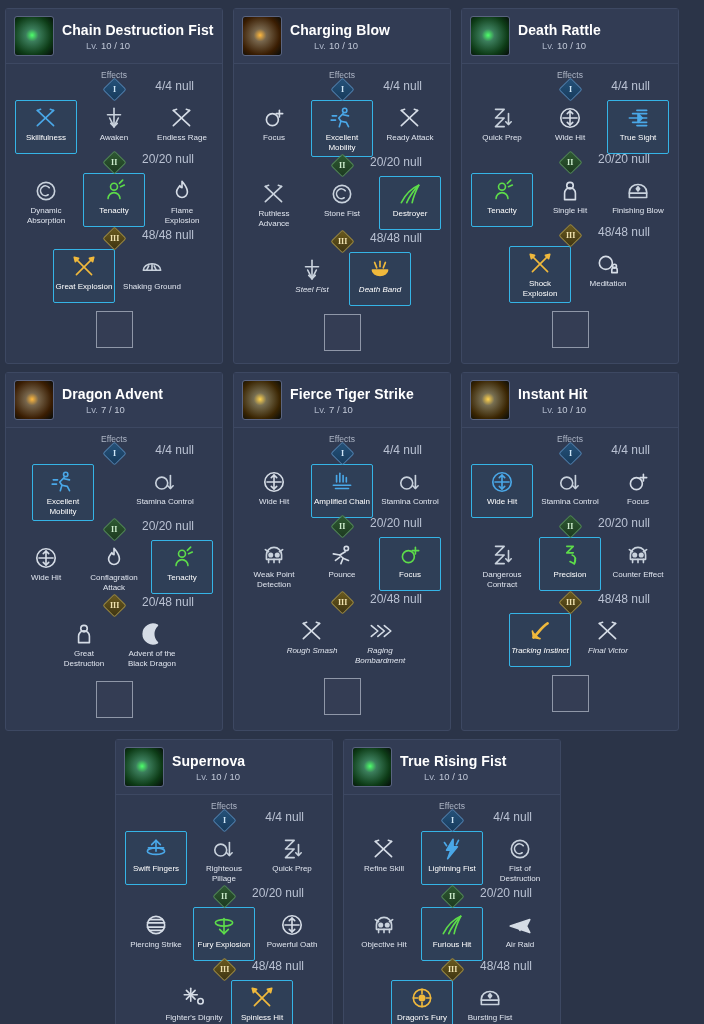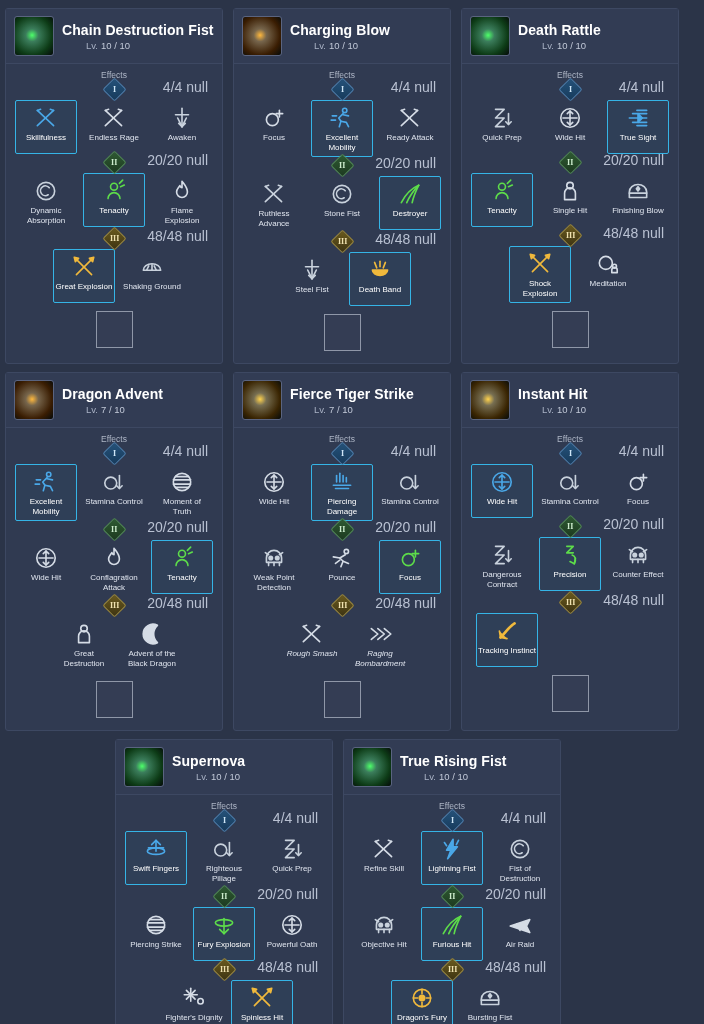--- a/index.html
+++ b/index.html
@@ -72,22 +72,22 @@
     font-family: "Liberation Serif", serif;
   }
   .tier-1 { background: linear-gradient(135deg,#25527a,#173b5c); border:1px solid #4b7fae; }
   .tier-1 span { color:#cfe6f7; }
   .tier-2 { background: linear-gradient(135deg,#2e5a32,#1d3a20); border:1px solid #4f8a4f; }
   .tier-2 span { color:#cdeccd; }
   .tier-3 { background: linear-gradient(135deg,#6a5a1e,#3e3412); border:1px solid #a08a36; }
   .tier-3 span { color:#f0e2b0; }
 
   .cap {
-    position:absolute; right:8px; top:-2px;
-    font-size: 14px; color:#b9c1d2;
+    position:absolute; right:22px; top:-2px;
+    font-size: 12px; color:#b9c1d2;
   }
   .nodes {
     display:flex; justify-content:space-around; align-items:flex-start;
     margin-top: 2px;
   }
   .node {
     width: 62px;
     display:flex; flex-direction:column; align-items:center;
     padding: 4px 1px 3px 1px;
     border: 1px solid transparent;
@@ -141,40 +141,40 @@
                   <path d="M4 5 L19 19"></path>
                   <path d="M19 5 L4 19"></path>
                   <path d="M4 5 L7 4"></path>
                   <path d="M19 5 L16 4"></path>
                 </svg>
               </div>
               <div class="node-name">Skillfulness</div>
             </div>
             <div class="node">
               <div class="node-ico">
-                <svg viewBox="0 0 24 24" fill="none" stroke="#d5dce6" stroke-width="1.5" stroke-linecap="round" stroke-linejoin="round">
-                  <path d="M4 5 L19 19"></path>
-                  <path d="M19 5 L4 19"></path>
-                  <path d="M4 5 L7 4"></path>
-                  <path d="M19 5 L16 4"></path>
-                </svg>
-              </div>
-              <div class="node-name">Endless Rage</div>
-            </div>
-            <div class="node">
-              <div class="node-ico">
                 <svg viewBox="0 0 24 24" fill="none" stroke="#c9d2dd" stroke-width="1.5" stroke-linecap="round" stroke-linejoin="round">
                   <path d="M12 3 L12 20"></path>
                   <path d="M6 9 L18 9"></path>
                   <path d="M12 20 L9 17"></path>
                   <path d="M12 20 L15 17"></path>
                   <path d="M8 12 L12 20 L16 12"></path>
                 </svg>
               </div>
               <div class="node-name">Awaken</div>
+            </div>
+            <div class="node">
+              <div class="node-ico">
+                <svg viewBox="0 0 24 24" fill="none" stroke="#d5dce6" stroke-width="1.5" stroke-linecap="round" stroke-linejoin="round">
+                  <path d="M4 5 L19 19"></path>
+                  <path d="M19 5 L4 19"></path>
+                  <path d="M4 5 L7 4"></path>
+                  <path d="M19 5 L16 4"></path>
+                </svg>
+              </div>
+              <div class="node-name">Endless Rage</div>
             </div>
           </div>
           <div class="cap">4/4 null</div>
         </div>
         <div class="tier-row">
           <div class="tier-marker tier-2">
             <span>II</span>
           </div>
           <div class="nodes">
             <div class="node">
@@ -328,21 +328,21 @@
               </div>
               <div class="node-name">Destroyer</div>
             </div>
           </div>
           <div class="cap">20/20 null</div>
         </div>
         <div class="tier-row">
           <div class="tier-marker tier-3">
             <span>III</span>
           </div>
-          <div class="nodes" style="justify-content: center; gap: 6px; padding-left: 8px;">
+          <div class="nodes" style="justify-content: center; gap: 6px; padding-left: 8px; font-style: italic;">
             <div class="node">
               <div class="node-ico">
                 <svg viewBox="0 0 24 24" fill="none" stroke="#c9d2dd" stroke-width="1.5" stroke-linecap="round" stroke-linejoin="round">
                   <path d="M12 3 L12 20"></path>
                   <path d="M6 9 L18 9"></path>
                   <path d="M12 20 L9 17"></path>
                   <path d="M12 20 L15 17"></path>
                   <path d="M8 12 L12 20 L16 12"></path>
                 </svg>
               </div>
@@ -519,32 +519,20 @@
             <div class="node">
               <div class="node-ico">
                 <svg viewBox="0 0 24 24" fill="none" stroke="#c9d2dd" stroke-width="1.5" stroke-linecap="round" stroke-linejoin="round">
                   <circle cx="9" cy="13" r="5.5"></circle>
                   <path d="M17 6 L17 18"></path>
                   <path d="M14.5 15.5 L17 18 L19.5 15.5"></path>
                 </svg>
               </div>
               <div class="node-name">Stamina Control</div>
             </div>
-            <div class="node">
-              <div class="node-ico">
-                <svg viewBox="0 0 24 24" fill="none" stroke="#d5dce6" stroke-width="1.5" stroke-linecap="round" stroke-linejoin="round">
-                  <circle cx="12" cy="12" r="8"></circle>
-                  <path d="M4 10 L20 10"></path>
-                  <path d="M4 14 L20 14"></path>
-                  <path d="M6 7 L18 7"></path>
-                  <path d="M6 17 L18 17"></path>
-                </svg>
-              </div>
-              <div class="node-name">Moment of Truth</div>
-            </div>
           </div>
           <div class="cap">4/4 null</div>
         </div>
         <div class="tier-row">
           <div class="tier-marker tier-2">
             <span>II</span>
           </div>
           <div class="nodes">
             <div class="node">
               <div class="node-ico">
@@ -639,21 +627,21 @@
               <div class="node-ico">
                 <svg viewBox="0 0 24 24" fill="none" stroke="#4aa8e8" stroke-width="1.5" stroke-linecap="round" stroke-linejoin="round">
                   <path d="M4 15 L20 15"></path>
                   <path d="M6 18 L18 18"></path>
                   <path d="M7 12 L7 6"></path>
                   <path d="M10 12 L10 4"></path>
                   <path d="M13 12 L13 6"></path>
                   <path d="M16 12 L16 8"></path>
                 </svg>
               </div>
-              <div class="node-name">Piercing Damage</div>
+              <div class="node-name">Amplified Chain</div>
             </div>
             <div class="node">
               <div class="node-ico">
                 <svg viewBox="0 0 24 24" fill="none" stroke="#c9d2dd" stroke-width="1.5" stroke-linecap="round" stroke-linejoin="round">
                   <circle cx="9" cy="13" r="5.5"></circle>
                   <path d="M17 6 L17 18"></path>
                   <path d="M14.5 15.5 L17 18 L19.5 15.5"></path>
                 </svg>
               </div>
               <div class="node-name">Stamina Control</div>
@@ -829,29 +817,40 @@
               </div>
               <div class="node-name">Counter Effect</div>
             </div>
           </div>
           <div class="cap">20/20 null</div>
         </div>
         <div class="tier-row">
           <div class="tier-marker tier-3">
             <span>III</span>
           </div>
-          <div class="nodes" style="justify-content: flex-start; gap: 6px; padding-left: 8px;">
+          <div class="nodes" style="justify-content: center; gap: 6px; padding-left: 8px; font-style: italic;">
             <div class="node sel">
               <div class="node-ico">
                 <svg viewBox="0 0 24 24" fill="none" stroke="#f0b93c" stroke-width="1.5" stroke-linecap="round" stroke-linejoin="round">
                   <path d="M6 18 C10 14 14 8 19 5" stroke-width="2.5"></path>
                   <path d="M5 12 L6 18 L12 19" fill="#f0b93c" stroke="#f0b93c"></path>
                 </svg>
               </div>
               <div class="node-name">Tracking Instinct</div>
+            </div>
+            <div class="node">
+              <div class="node-ico">
+                <svg viewBox="0 0 24 24" fill="none" stroke="#d5dce6" stroke-width="1.5" stroke-linecap="round" stroke-linejoin="round">
+                  <path d="M4 5 L19 19"></path>
+                  <path d="M19 5 L4 19"></path>
+                  <path d="M4 5 L7 4"></path>
+                  <path d="M19 5 L16 4"></path>
+                </svg>
+              </div>
+              <div class="node-name">Final Victor</div>
             </div>
           </div>
           <div class="cap">48/48 null</div>
         </div>
         <div class="empty-slot"></div>
       </div>
     </div>
     <div class="card" style="margin-left: 115px;">
       <div class="card-head">
         <div class="skill-icon" style="background: radial-gradient(circle at 45% 48%, rgb(77, 255, 106) 0%, rgba(77, 255, 106, 0.333) 22%, rgb(13, 59, 22) 68%, rgb(5, 10, 10) 100%);"></div>

